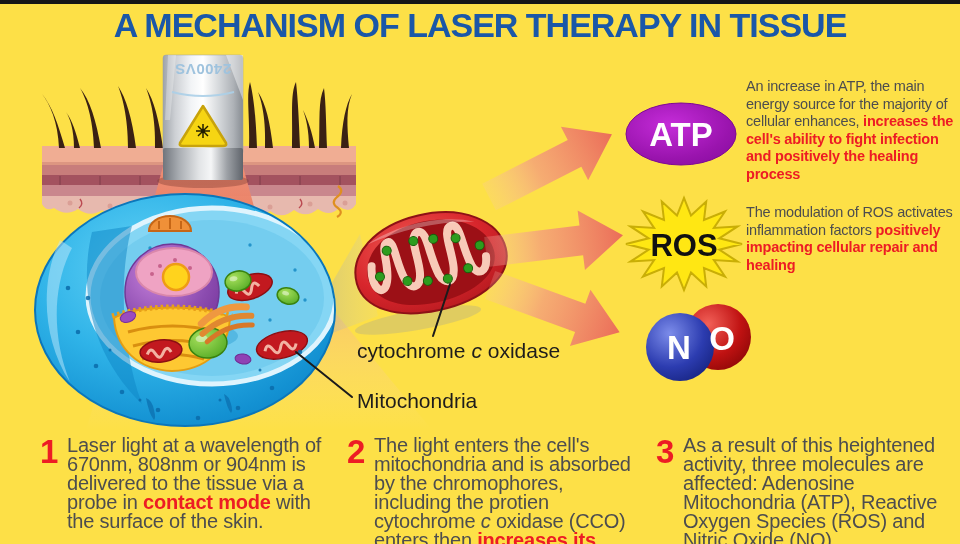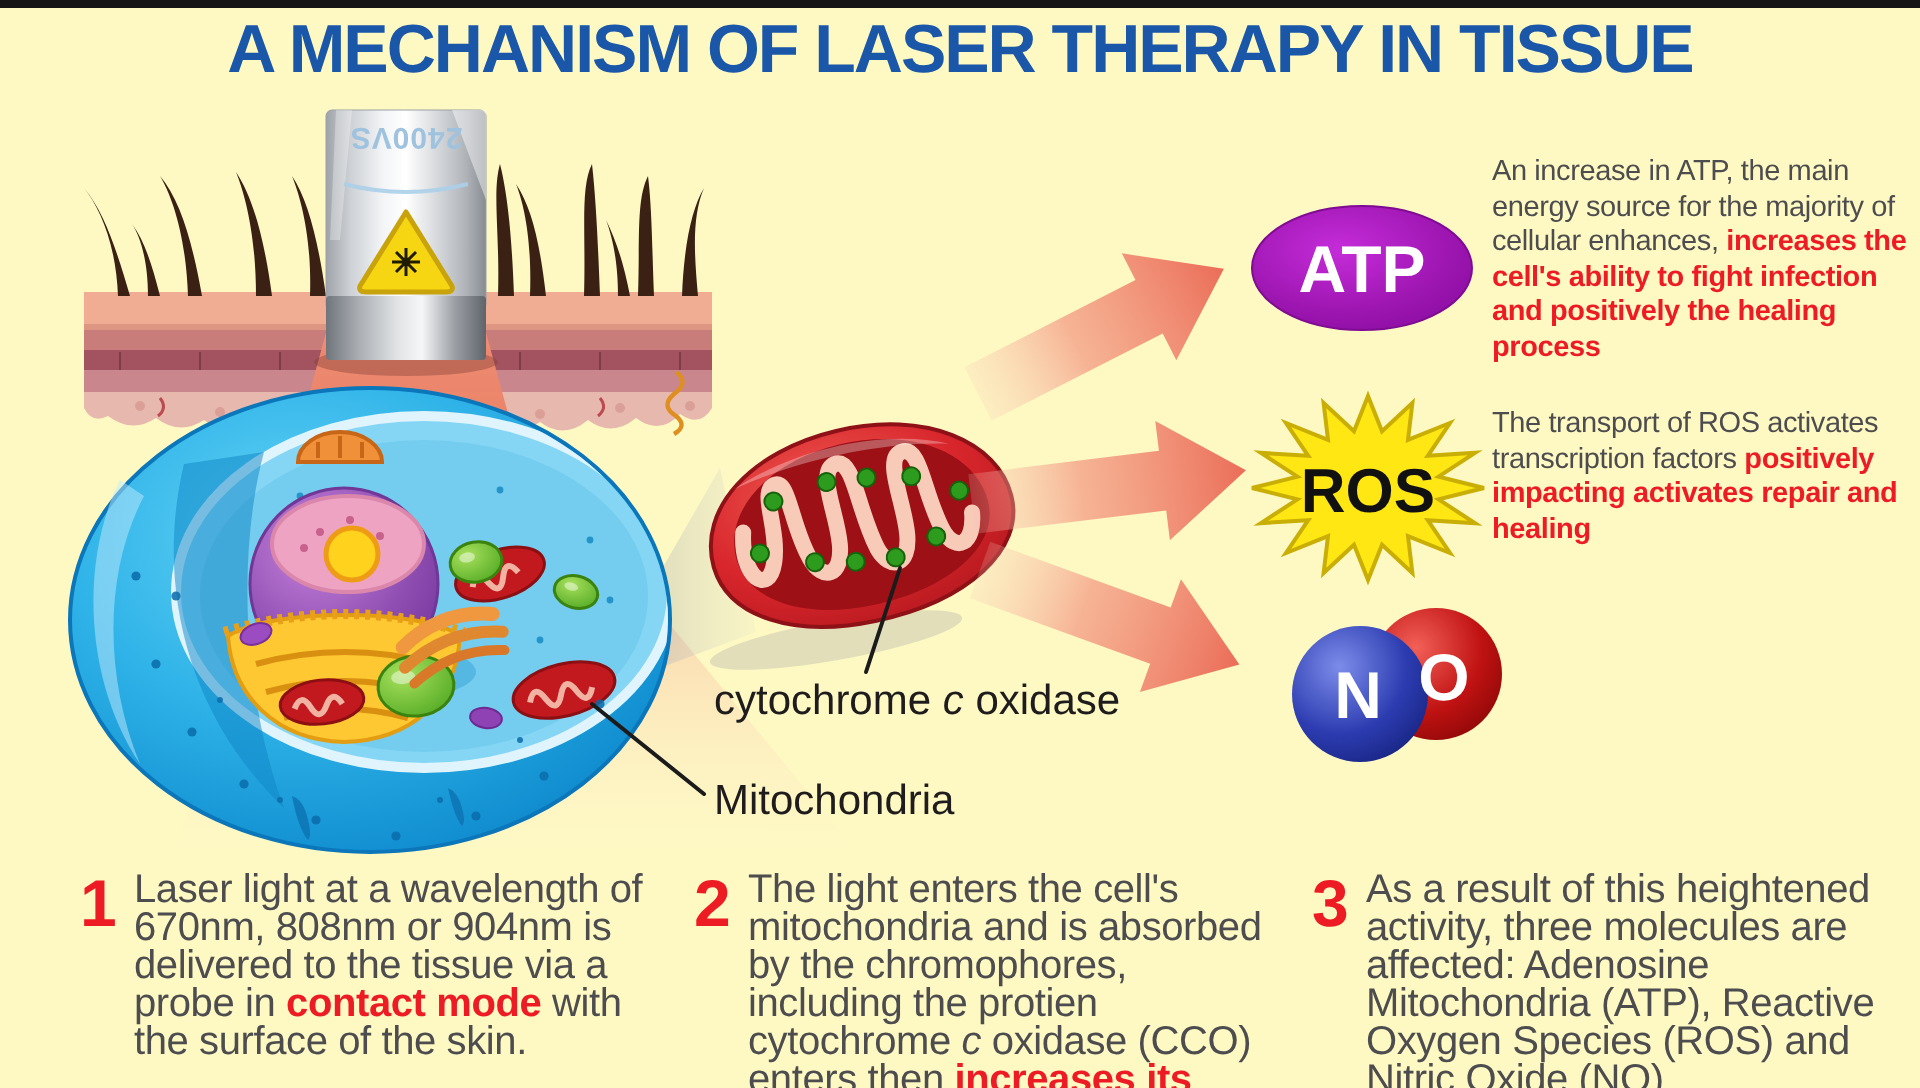--- a/index.html
+++ b/index.html
@@ -1,20 +1,20 @@
 <!DOCTYPE html>
 <html style="--title_blue: #1a57a8; --body_gray: #4d4d4f; --accent_red: #ed1c24; --atp_purple: #a317b5; --ros_yellow: #ffe713; --no_blue: #1e2f9e; --no_red: #c01414; --arrow_salmon: #ec7560; --cell_blue: #2aa7e0; --mito_red: #c6201f; --label_black: #1e1c1c;"><head>
 <meta charset="utf-8">
 <style>
   :root{
     --title_blue:#1a57a8; --body_gray:#4d4d4f; --accent_red:#ed1c24; --label_black:#1e1c1c;
   }
   html,body{margin:0;padding:0;background:#ffffff;}
   .stage{
-    position:relative;width:960px;height:544px;overflow:hidden;background:#fef9c3;
+    position:relative;width:960px;height:544px;overflow:hidden;background:#fde047;
     font-family:"Liberation Sans","DejaVu Sans",sans-serif;
   }
   .top-strip{position:absolute;top:0;left:0;width:960px;height:4px;background:#161616;}
   .title{
     position:absolute;top:6px;left:0;width:960px;margin:0;text-align:center;
     font-size:34px;font-weight:bold;letter-spacing:-1px;color:var(--title_blue);
   }
   .illustration{position:absolute;top:0;left:0;}
   .diag-label{position:absolute;font-size:21px;color:var(--label_black);white-space:nowrap;}
   .lbl-cyto{left:357px;top:339px;}
@@ -353,21 +353,21 @@
       <circle cx="680" cy="347" r="34" fill="url(#noBlue)"></circle>
       <text x="679" y="359" text-anchor="middle" font-size="33" font-weight="bold" fill="#ffffff">N</text>
       <text x="722" y="350" text-anchor="middle" font-size="33" font-weight="bold" fill="#ffffff">O</text>
     </g>
   </svg>
 
   <div class="diag-label lbl-mito">Mitochondria</div>
   <div class="diag-label lbl-cyto"><span class="seg-n">cytochrome </span><span class="seg-i">c</span><span class="seg-n"> oxidase</span></div>
 
   <div class="para para-atp"><span class="seg-n">An increase in ATP, the main energy source for the majority of cellular enhances, </span><span class="seg-r">increases the cell's ability to fight infection and positively the healing process</span></div>
-  <div class="para para-ros"><span class="seg-n">The transport of ROS activates transcription factors </span><span class="seg-r">positively impacting activates repair and healing</span></div>
+  <div class="para para-ros"><span class="seg-n">The modulation of ROS activates inflammation factors </span><span class="seg-r">positively impacting cellular repair and healing</span></div>
 
   <div class="step step-1">
     <span class="step-num">1</span>
     <div class="step-text"><span class="seg-n">Laser light at a wavelength of 670nm, 808nm or 904nm is delivered to the tissue via a probe in </span><span class="seg-r">contact mode</span><span class="seg-n"> with the surface of the skin.</span></div>
   </div>
   <div class="step step-2">
     <span class="step-num">2</span>
     <div class="step-text"><span class="seg-n">The light enters the cell's mitochondria and is absorbed by the chromophores, including the protien cytochrome </span><span class="seg-i">c</span><span class="seg-n"> oxidase (CCO) enters then </span><span class="seg-r">increases its activity.</span></div>
   </div>
   <div class="step step-3">

